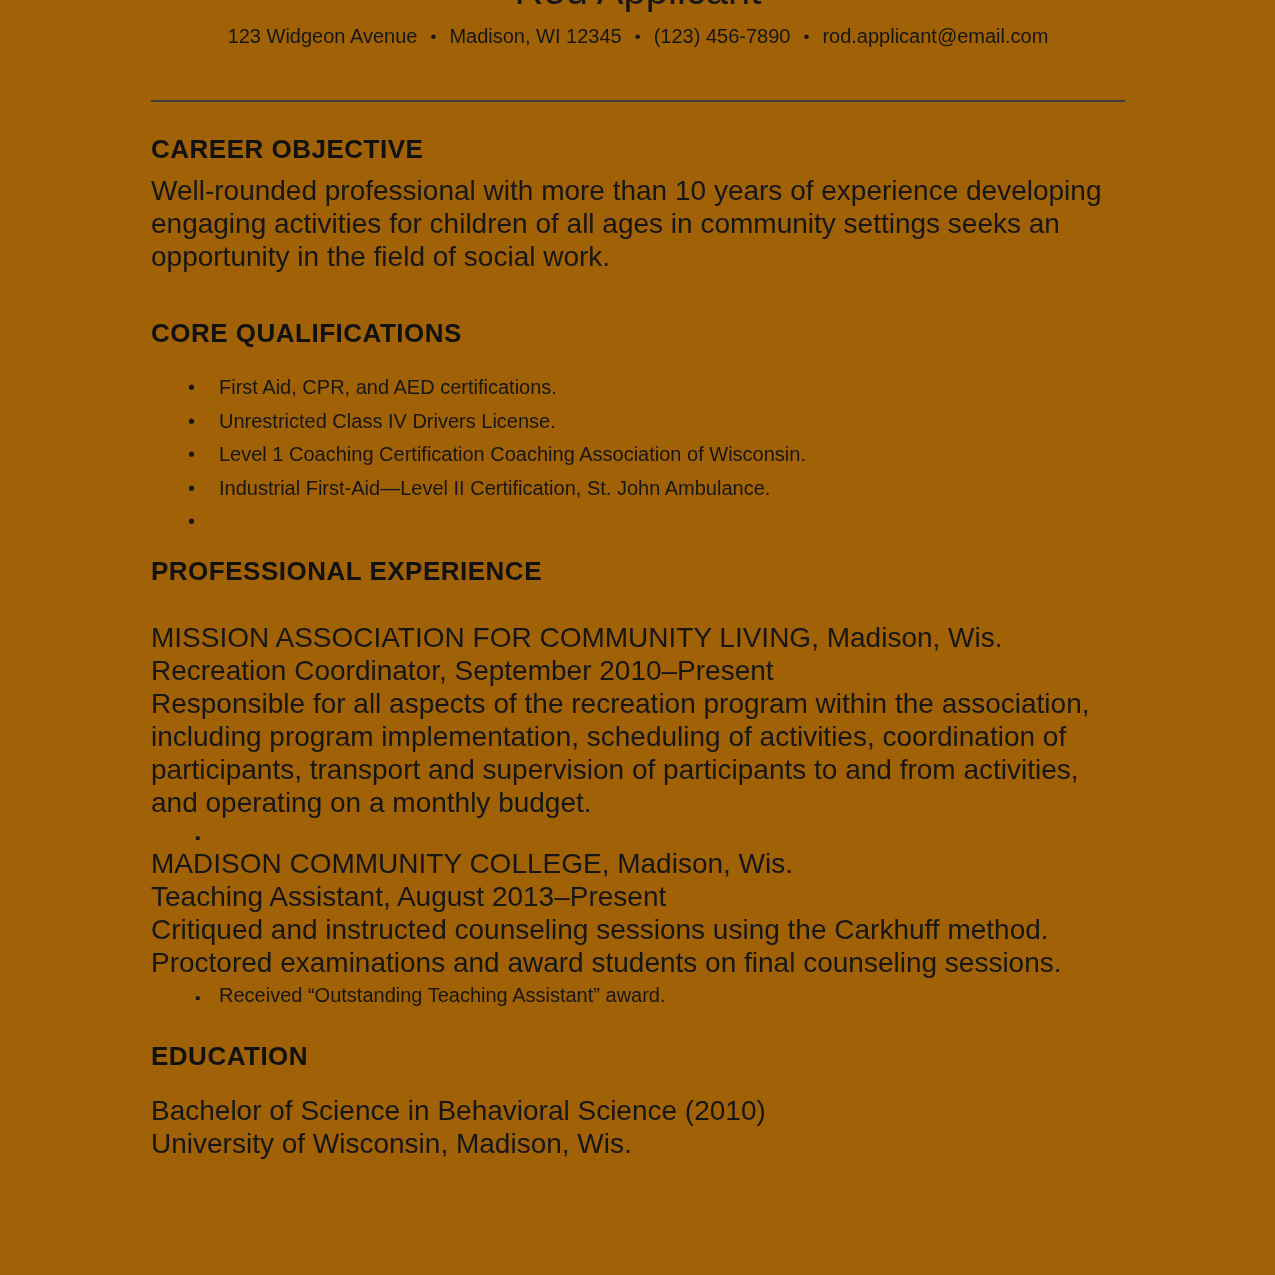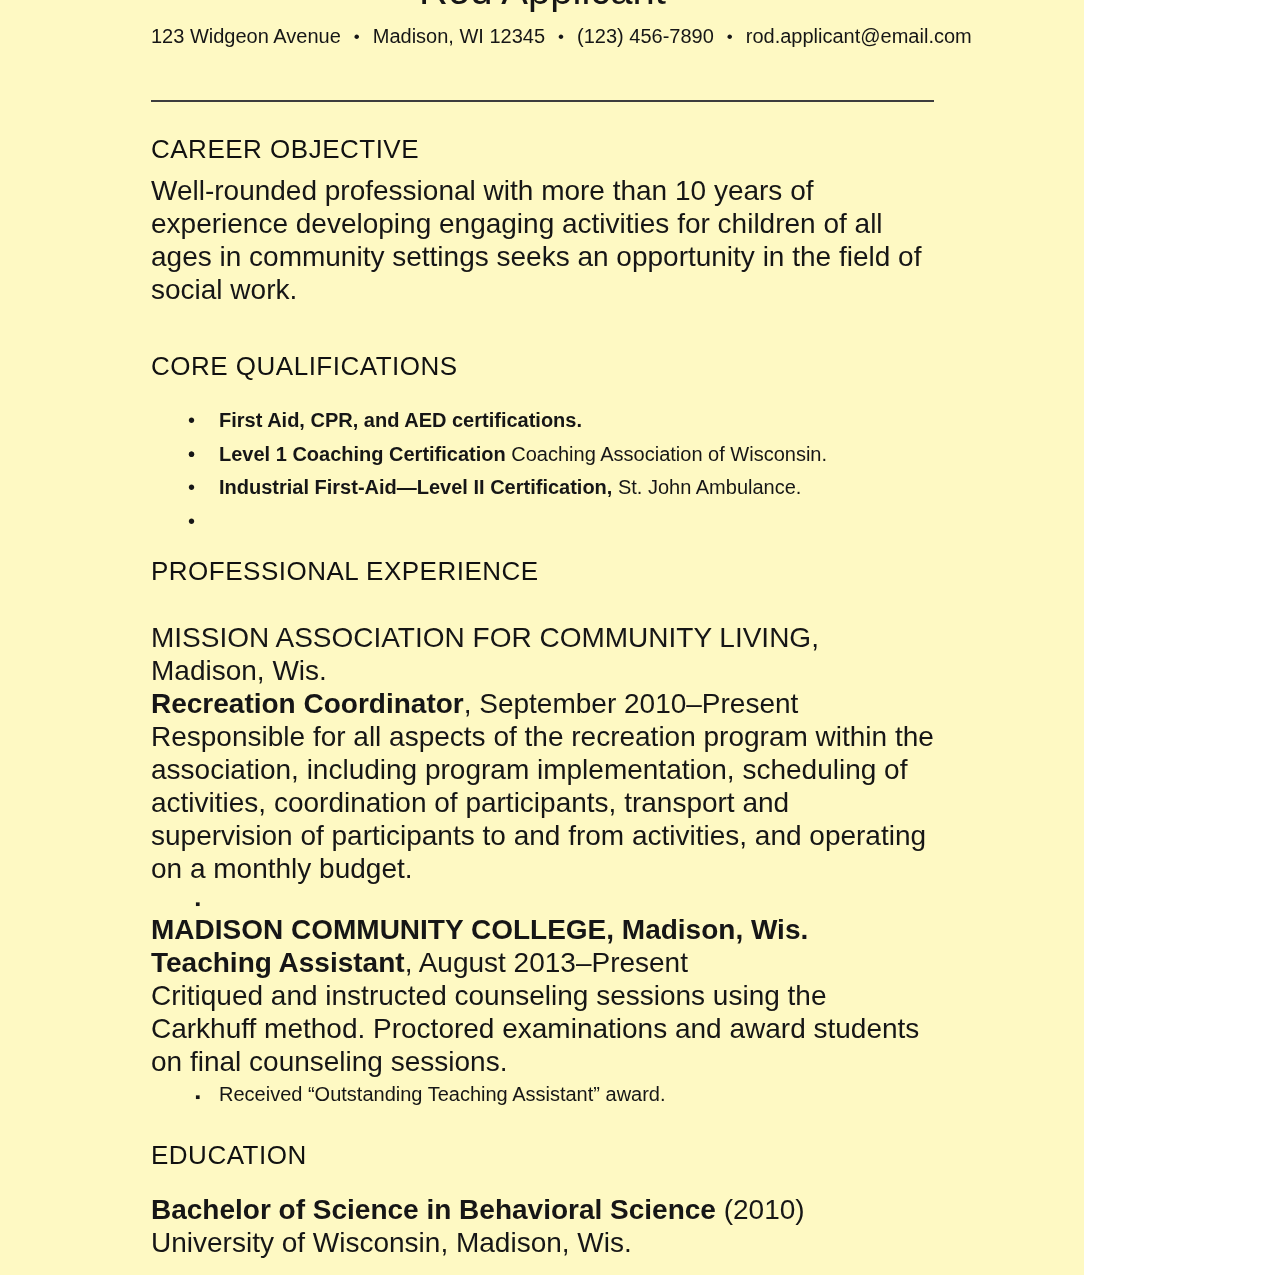--- a/index.html
+++ b/index.html
@@ -1,20 +1,20 @@
 <!DOCTYPE html>
 <html><head>
 <meta charset="utf-8">
 <style>
   html,body{margin:0;padding:0;background:#ffffff;}
   .page{
     position:relative;
-    width:1084px;height:1275px;
+    width:1275px;height:1275px;
     overflow:hidden;
-    background:#fef9c3;
+    background:#a16207;
     color:#161616;
     font-family:"Liberation Sans","DejaVu Sans",sans-serif;
   }
   .inner{padding:0 150px 0 151px;}
 
   
   .name{
     margin:-32px 0 0 0;
     font-size:40px;
     font-weight:400;
@@ -32,21 +32,21 @@
   .sep{display:inline-block;margin:0 13px;font-size:17px;vertical-align:1px;}
   .rule{
     border:none;
     border-top:2px solid #3d3d3d;
     margin:47px 0 0 0;
   }
 
   
   h2{
     font-size:26px;
-    font-weight:400;
+    font-weight:700;
     letter-spacing:0.5px;
     line-height:32px;
     margin:0;
     color:#111111;
   }
   .sec-co h2{margin-top:31px;}
   .sec-cq h2{margin-top:44px;}
   .sec-pe h2{margin-top:50px;}
   .sec-edu h2{margin-top:28px;}
 
@@ -57,22 +57,22 @@
   
   ul{list-style:none;margin:0;padding:0 0 0 68px;font-size:20px;}
   li{position:relative;}
   ul.cq{margin-top:22px;line-height:33.5px;}
   ul.cq .marker{position:absolute;left:-31px;top:0;font-size:20px;}
   ul.sub{line-height:33px;}
   ul.sub .marker{position:absolute;left:-24px;top:2px;font-size:15px;}
 
   
   .employer{margin-top:34px;}
-  .employer2{margin-top:28px;font-weight:bold;}
-  strong{font-weight:700;margin-top:38px;}
+  .employer2{margin-top:28px;}
+  strong{font-weight:400;margin-top:38px;}
 
   
   .degree-line{margin-top:22px;}
 </style>
 </head>
 <body>
 
 <div class="page">
   <div class="inner">
 
@@ -92,21 +92,21 @@
 
     <section class="sec-cq">
       <h2>CORE QUALIFICATIONS</h2>
       <ul class="cq">
         <li>
           <span class="marker">•</span>
           <strong>First Aid, CPR, and AED certifications.</strong><span></span>
         </li>
         <li>
           <span class="marker">•</span>
-          <span></span>
+          <strong>Unrestricted Class IV Drivers License.</strong><span></span>
         </li>
         <li>
           <span class="marker">•</span>
           <strong>Level 1 Coaching Certification</strong><span> Coaching Association of Wisconsin.</span>
         </li>
         <li>
           <span class="marker">•</span>
           <strong>Industrial First-Aid—Level II Certification,</strong><span> St. John Ambulance.</span>
         </li>
         <li>

